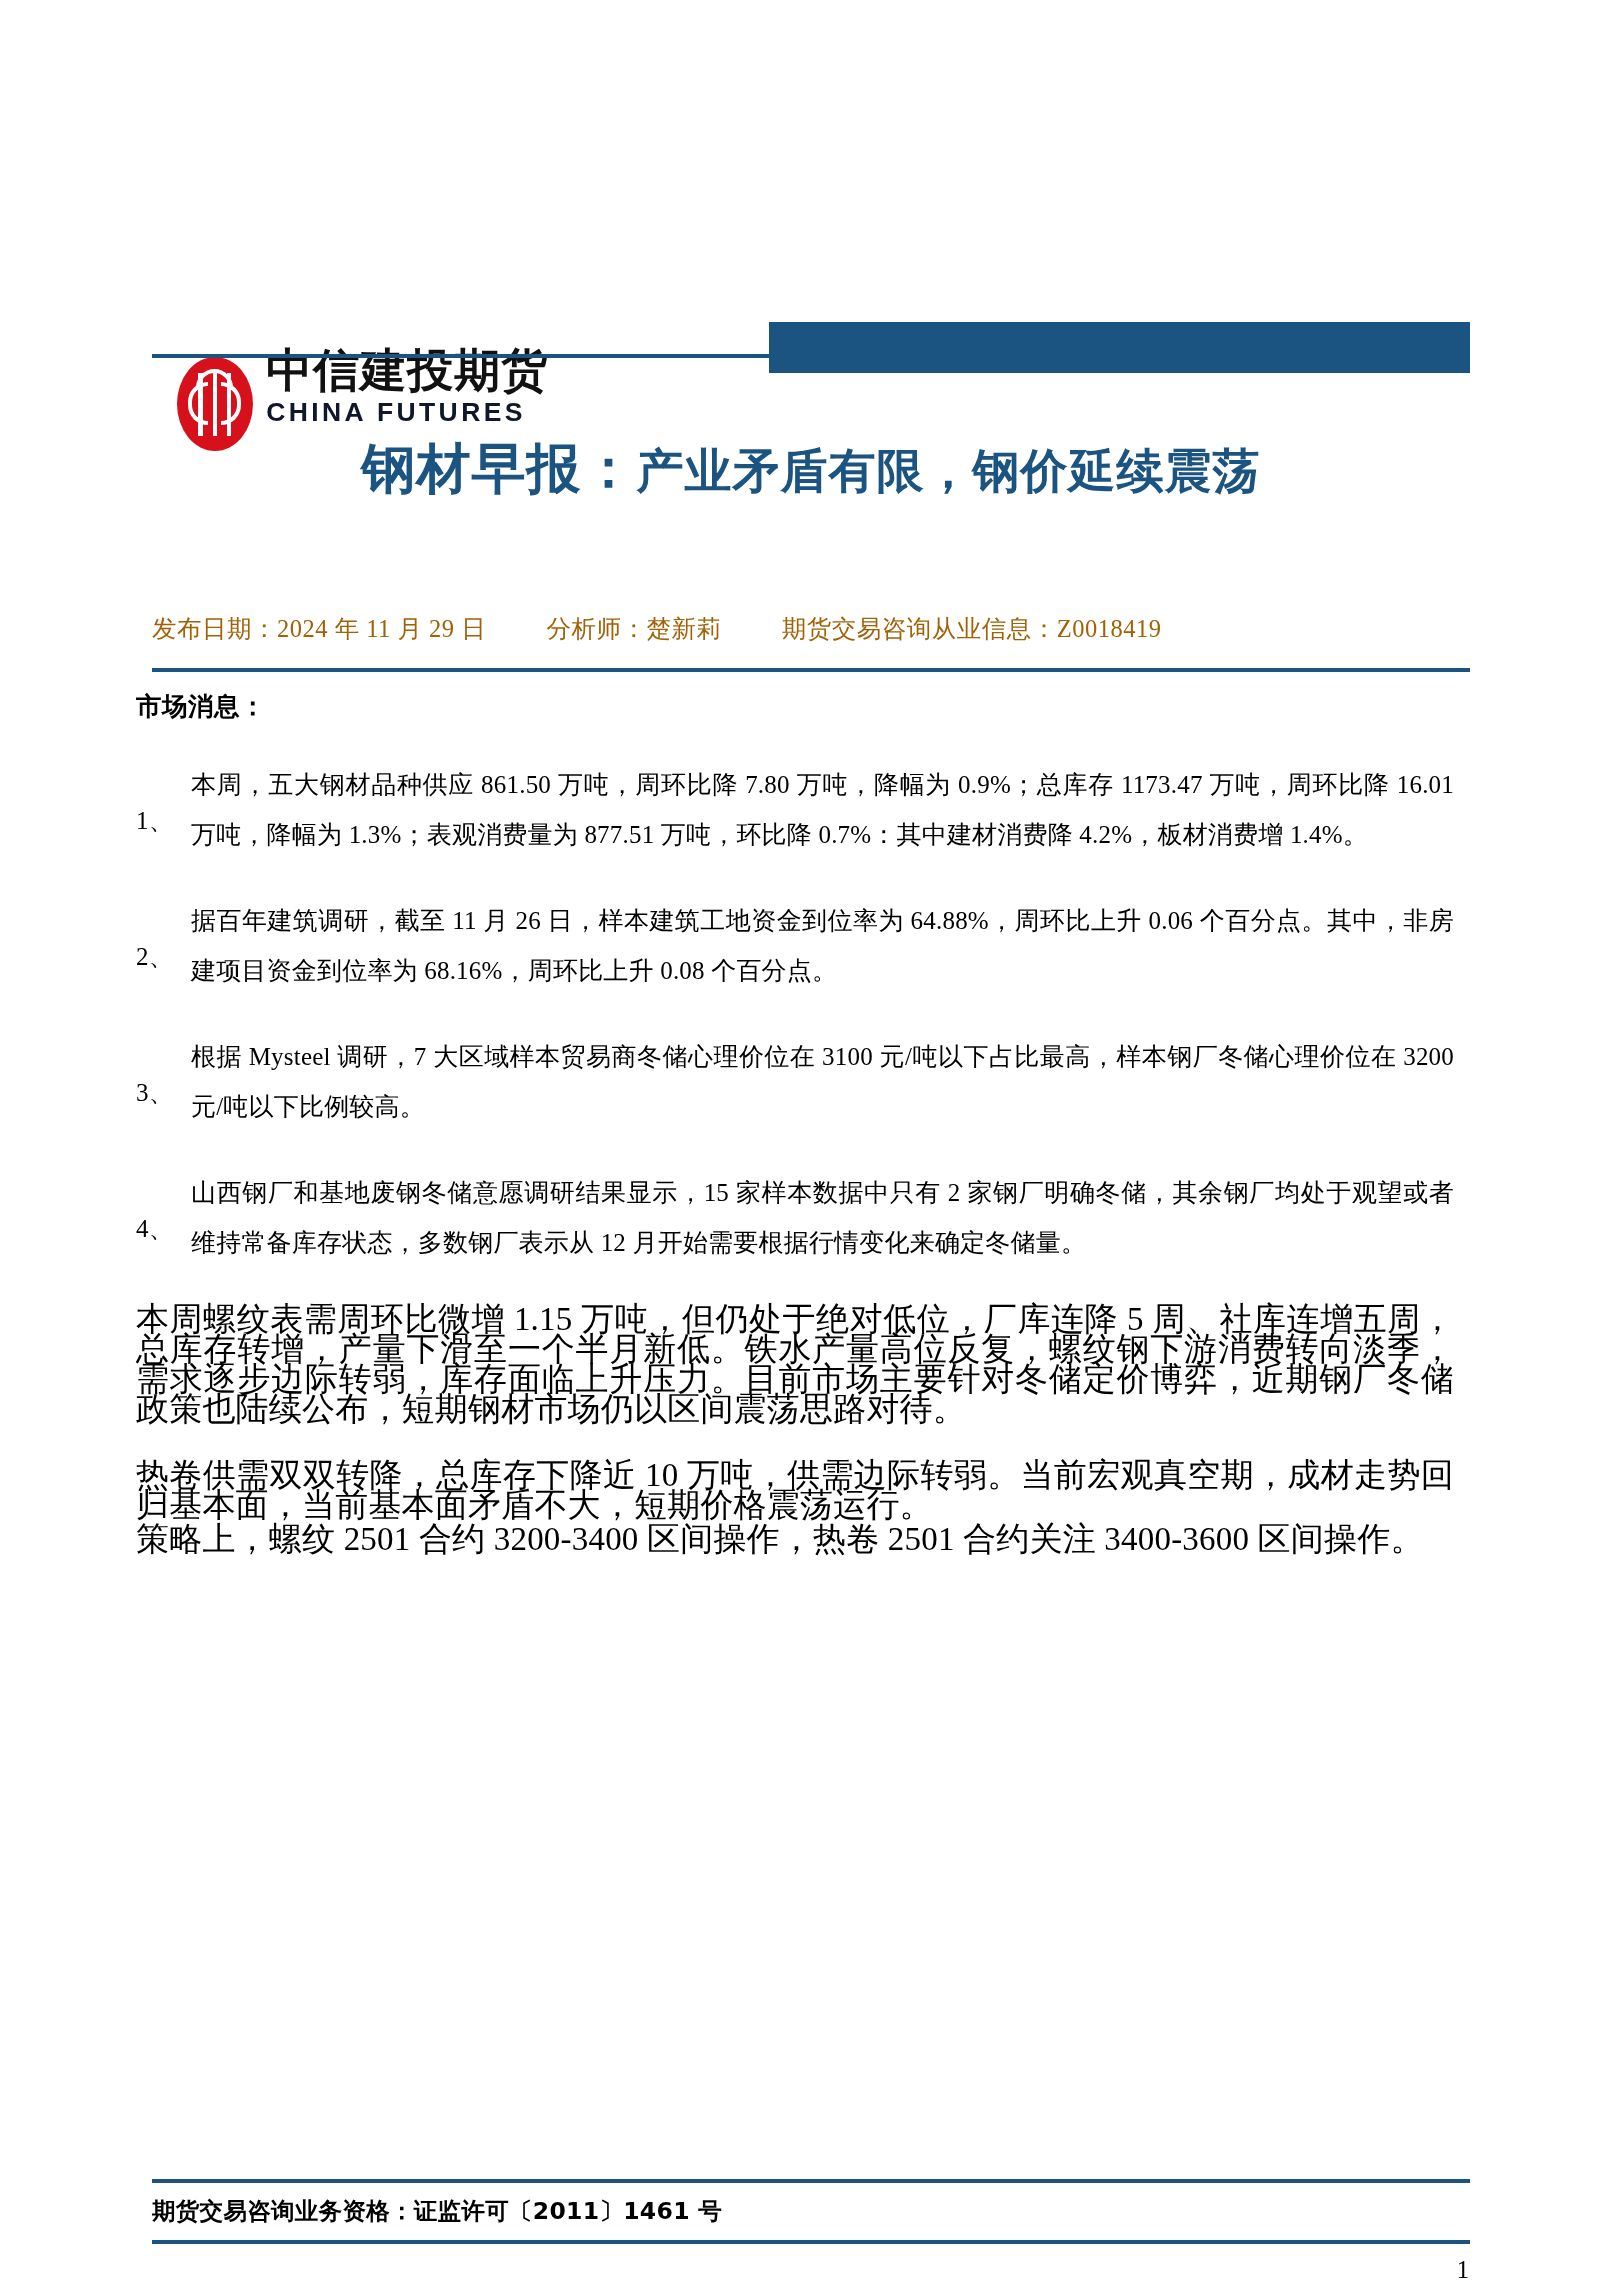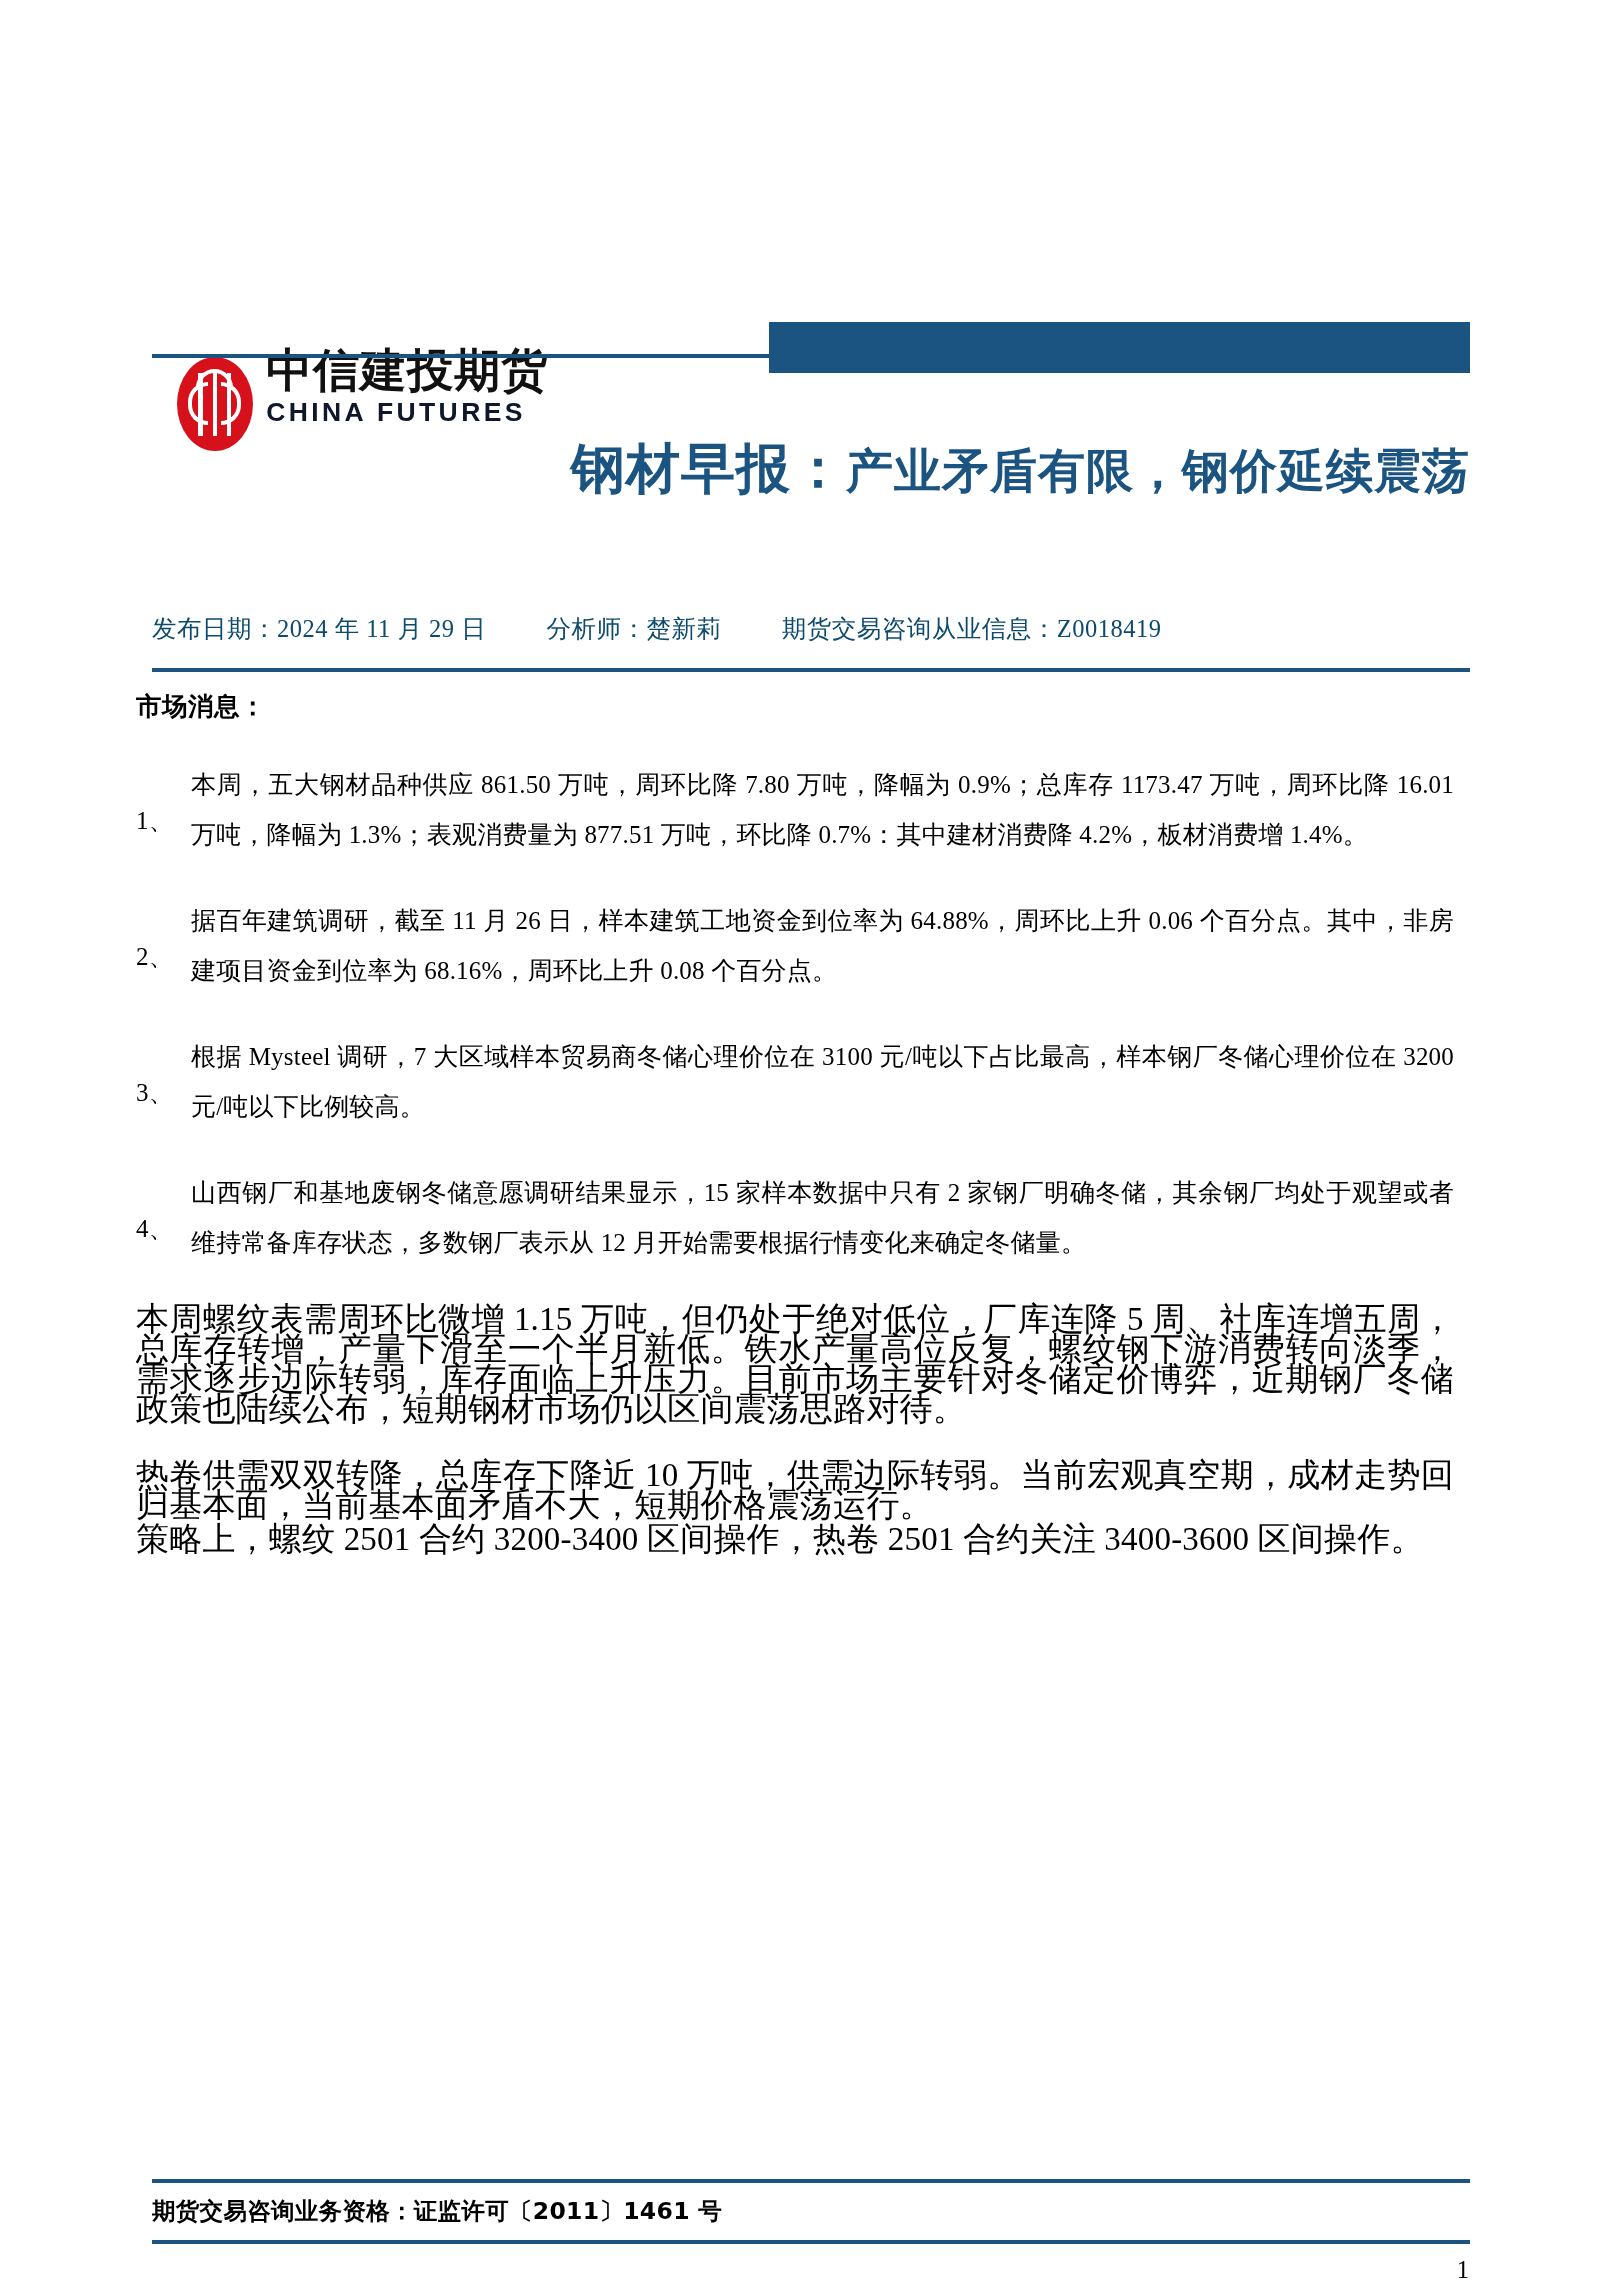--- a/index.html
+++ b/index.html
@@ -128,39 +128,39 @@
     height: 3.9px;
     background: #1b5480;
   }
 
   
   .doc-title {
     position: absolute;
     left: 152px;
     top: 370px;
     width: 1318px;
-    text-align: right;
+    text-align: center;
     color: #1b5480;
     font-family: "DejaVu Sans", "Liberation Sans", sans-serif;
     font-weight: bold;
     white-space: nowrap;
     line-height: 1;
   }
   .title-main { font-size: 54px; letter-spacing: 1px; }
   .title-sub  { font-size: 47px; letter-spacing: 1px; }
 
   
   .meta-line {
     position: absolute;
     left: 152px;
     top: 504px;
     width: 1318px;
     font-size: 24.5px;
     letter-spacing: 0.5px;
-    color: #0c4a6e;
+    color: #a16207;
     white-space: nowrap;
   }
   .meta-line .seg { display: inline-block; }
   .meta-gap-1 { display: inline-block; width: 47px; }
   .meta-gap-2 { display: inline-block; width: 47px; }
 
   .meta-rule {
     position: absolute;
     left: 152px;
     top: 596px;

